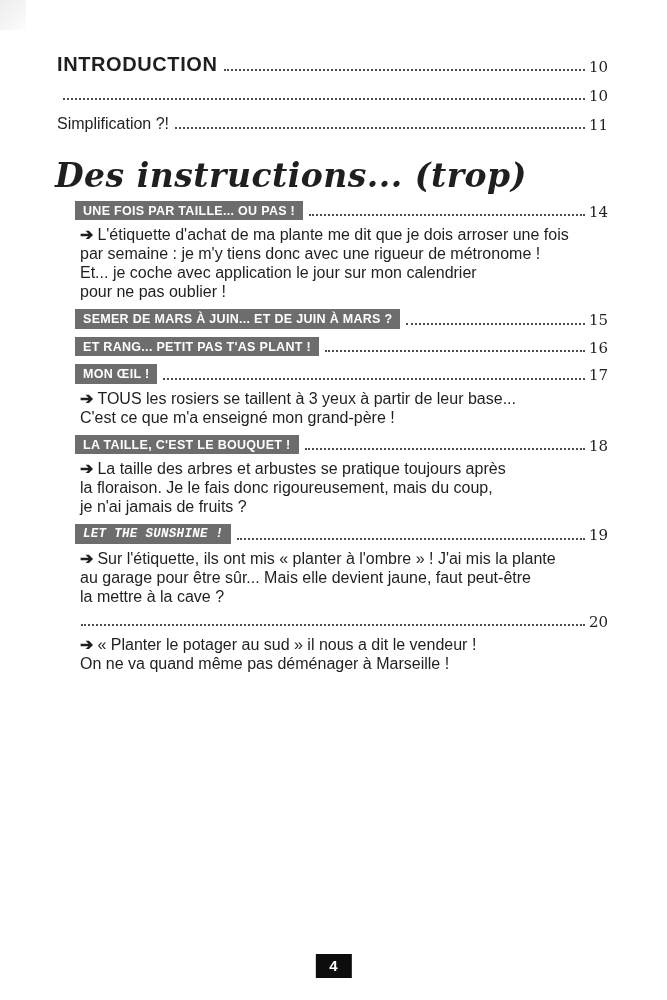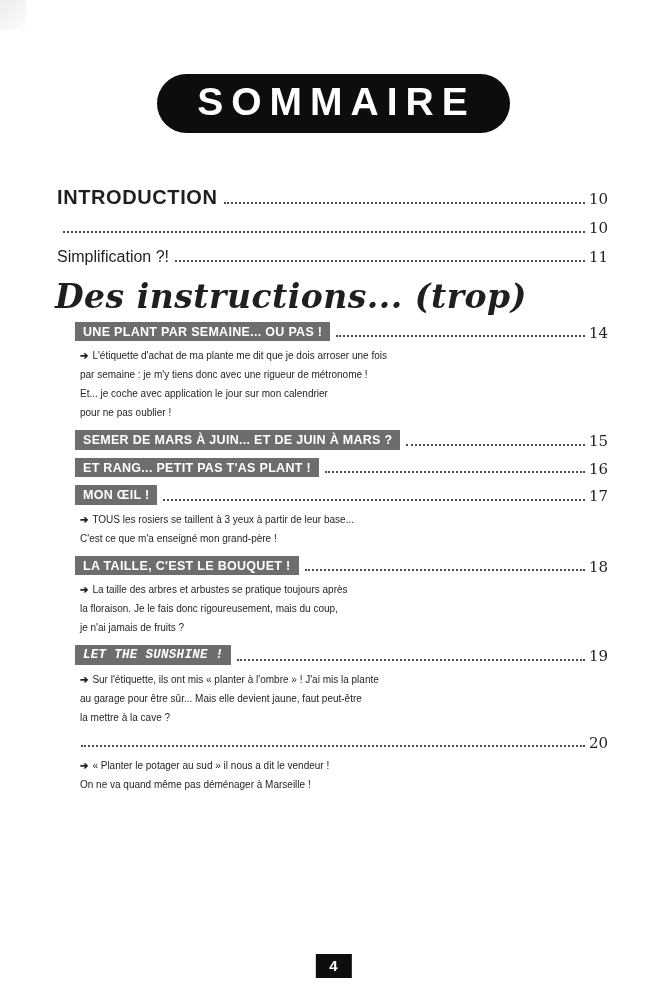--- a/index.html
+++ b/index.html
@@ -38,21 +38,21 @@
     flex:1; height:2px;
     border-bottom:2px dotted #4c4c4c;
     margin:0 4px 4px 6px;
   }
   .pagenum{
     font-family:"DejaVu Serif", serif;
     font-size:15px; line-height:1.1;
     min-width:16px; text-align:right;
   }
   
-  .chapter{ margin:14px 59px 0 55px; }
+  .chapter{ margin:26px 59px 0 55px; }
   .script{
     font-family:"DejaVu Serif", serif;
     font-style:italic; font-weight:700;
     font-size:33px; line-height:1.02;
     letter-spacing:0.5px;
   }
   .chapter-row2{ display:flex; align-items:flex-end; margin-top:2px; }
   .chapter-row2 .leader{ margin-bottom:7px; }
   
   .entries{ margin:8px 59px 0 75px; }
@@ -60,41 +60,38 @@
   .badge{
     background:#6d6d6d; color:#ffffff;
     font-weight:700; font-size:12.5px; letter-spacing:0.3px;
     padding:4px 8px 3px; line-height:1;
     white-space:nowrap;
   }
   .badge.italic{ font-style:italic;font-family:Liberation Mono, monospace; }
   .entry-head .leader{ margin-bottom:4px; }
   .entry-text{
     margin:5px 0 0 5px;
-    font-size:10px; line-height:19px;
+    font-size:16px; line-height:19px;
     white-space:pre-line;
   }
   .arrow{ font-weight:700; margin-right:4px; white-space:normal; }
   
   .folio{
     position:absolute; bottom:22px; left:50%; transform:translateX(-50%);
     background:#0d0d0d; color:#fff;
     font-weight:700; font-size:15px; line-height:1.1;
     padding:4px 14px;
   }
 </style>
 </head>
 <body>
 
 <div class="page">
   <div class="scan-corner"></div>
 
-  <div class="pill-wrap">
-    <div class="pill">SOMMAIRE</div>
-  </div>
 
   <div class="toc">
     <div class="toc-row">
       <span class="toc-label heading">INTRODUCTION</span>
       <span class="leader"></span>
       <span class="pagenum">10</span>
     </div>
     <div class="toc-row">
       <span class="leader"></span>
       <span class="pagenum">10</span>
@@ -107,21 +104,21 @@
   </div>
 
   <div class="chapter">
     <div class="script">Des instructions... (trop)</div>
   </div>
 
   <div class="entries">
 
     <div>
       <div class="entry-head">
-        <span class="badge">UNE PLANT PAR SEMAINE... OU PAS !</span>
+        <span class="badge">UNE FOIS PAR TAILLE... OU PAS !</span>
         <span class="leader"></span>
         <span class="pagenum">14</span>
       </div>
       <p class="entry-text"><span class="arrow">➔</span><span>L'étiquette d'achat de ma plante me dit que je dois arroser une fois
 par semaine : je m'y tiens donc avec une rigueur de métronome !
 Et... je coche avec application le jour sur mon calendrier
 pour ne pas oublier !</span></p>
     </div>
 
     <div>

